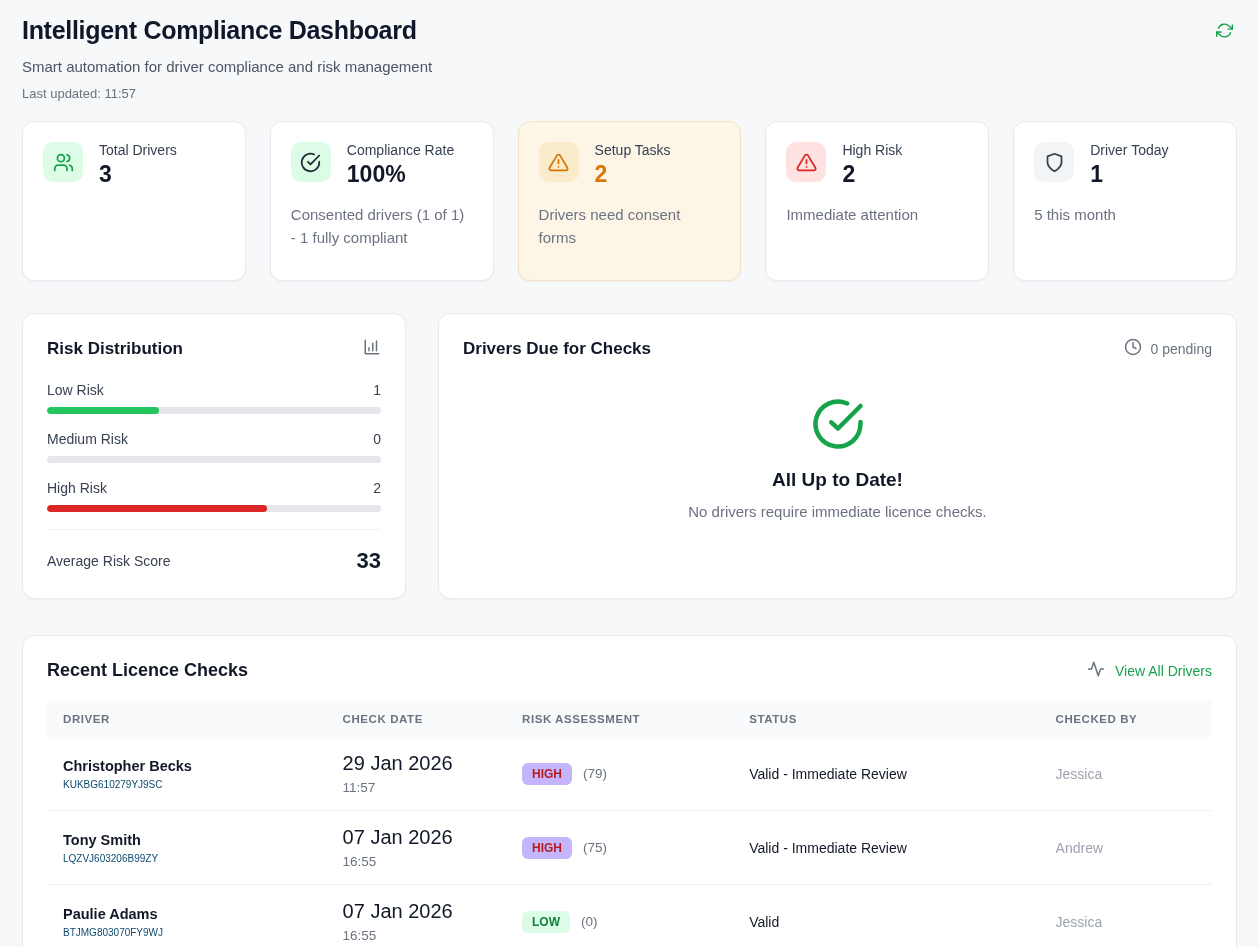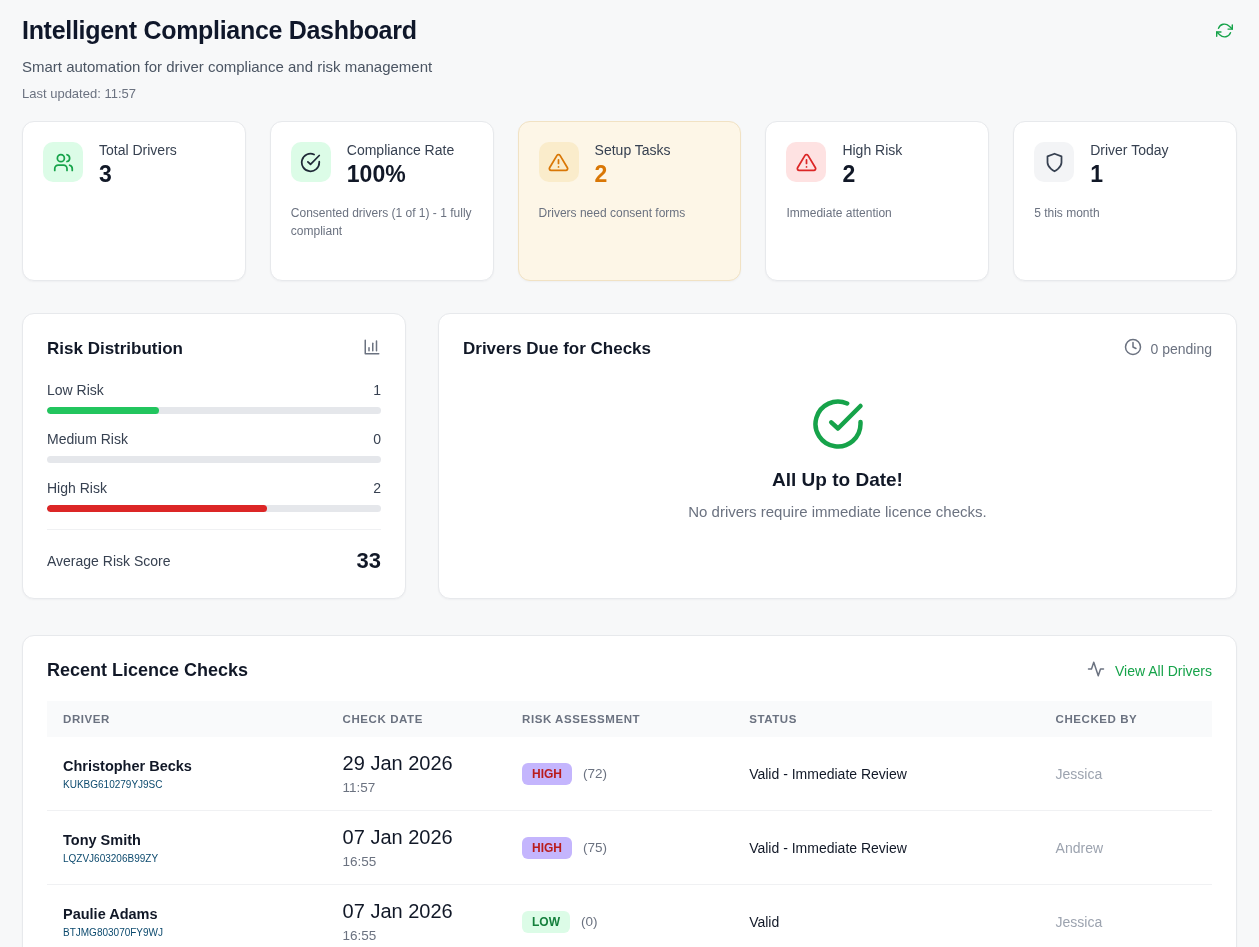--- a/index.html
+++ b/index.html
@@ -32,21 +32,21 @@
   .icon-box { width:40px; height:40px; border-radius:10px; display:flex; align-items:center; justify-content:center; flex:0 0 auto; }
   .icon-box svg { width:21px; height:21px; }
   .ib-green { background:#dcfce7; } .ib-green svg { stroke:#16a34a; }
   .ib-green-dark { background:#dcfce7; } .ib-green-dark svg { stroke:#1f2937; }
   .ib-orange { background:#faeccb; } .ib-orange svg { stroke:#d97706; }
   .ib-red { background:#fee2e2; } .ib-red svg { stroke:#dc2626; }
   .ib-gray { background:#f3f4f6; } .ib-gray svg { stroke:#374151; }
   .stat-label { font-size:14px; color:#374151; }
   .stat-value { font-size:23px; font-weight:700; color:#111827; margin-top:3px; }
   .stat-value.orange { color:#d97706; }
-  .stat-note { font-size:12px; color:#6b7280; margin-top:16px; line-height:1.5; }
+  .stat-note { font-size:15px; color:#6b7280; margin-top:16px; line-height:1.5; }
 
   
   .middle-row { display:grid; grid-template-columns:384px 1fr; gap:32px; margin-top:32px; }
   .panel { padding:24px; }
   .panel-head { display:flex; justify-content:space-between; align-items:center; }
   .panel-title { font-size:17px; font-weight:700; color:#111827; }
   .panel-head svg { width:18px; height:18px; stroke:#6b7280; }
 
   .risk-rows { margin-top:22px; }
   .risk-row-label { display:flex; justify-content:space-between; font-size:14px; color:#374151; }
@@ -307,21 +307,21 @@
             <div class="d-name">Christopher Becks</div>
             <div class="d-lic">KUKBG610279YJ9SC</div>
           </td>
           <td>
             <div class="d-date">29 Jan 2026</div>
             <div class="d-time">11:57</div>
           </td>
           <td>
             <div class="risk-cell">
               <span class="badge badge-high">HIGH</span>
-              <span class="score">(72)</span>
+              <span class="score">(79)</span>
             </div>
           </td>
           <td class="d-status">Valid - Immediate Review</td>
           <td class="d-by">Jessica</td>
         </tr>
         <tr>
           <td>
             <div class="d-name">Tony Smith</div>
             <div class="d-lic">LQZVJ603206B99ZY</div>
           </td>

